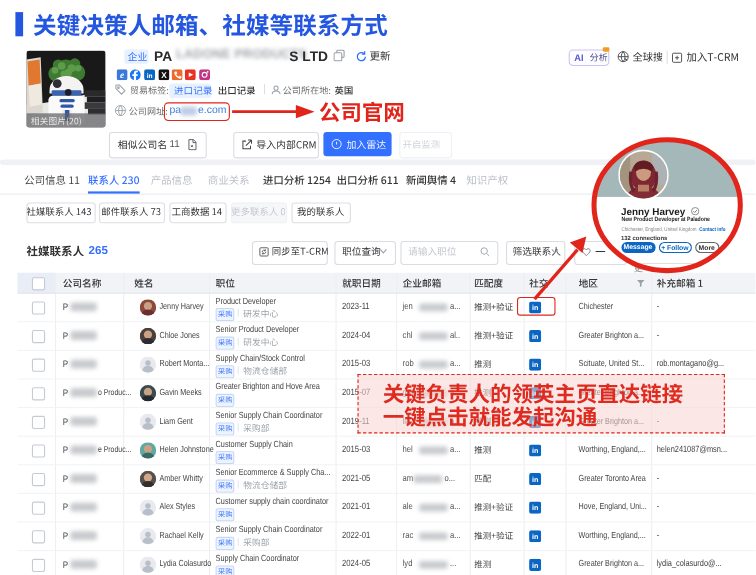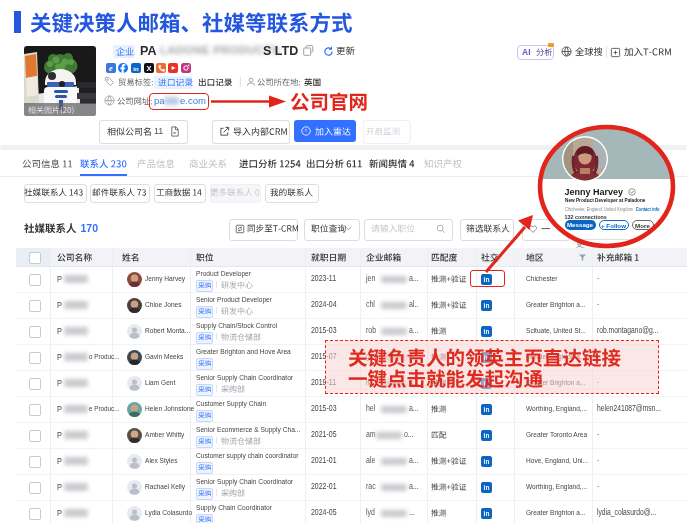--- a/index.html
+++ b/index.html
@@ -467,21 +467,21 @@
       <svg width="52.5" height="10.5" viewBox="0 0 52.5 10.5" fill="#333">
         <g transform="translate(0,9.24) scale(0.010500,-0.010500)">
           <path transform="translate(0,0)" d="M140 805C170 768 202 719 220 682H45V574H274C213 468 115 369 15 315C30 291 53 226 61 191C100 215 139 246 176 281V-89H293V303C321 268 349 232 366 206L440 305C421 325 348 395 307 431C354 496 394 567 423 641L360 686L339 682H248L325 727C307 764 269 817 234 855ZM630 844V550H433V434H630V60H389V-58H968V60H754V434H944V550H754V844Z"></path>
           <path transform="translate(1000,0)" d="M272 542C263 432 245 337 218 258L170 298C186 372 202 456 217 542ZM52 259C90 228 132 191 172 152C134 86 85 36 24 4C48 -18 76 -62 92 -90C158 -49 211 2 253 68C275 43 294 19 308 -2L389 83C369 111 340 144 307 177C353 295 377 447 385 644L317 653L298 651H233C242 716 250 781 255 841L150 846C146 785 139 719 129 651H46V542H113C95 436 73 335 52 259ZM470 850V747H400V646H470V356H617V294H388V193H560C508 123 433 59 355 22C381 1 417 -42 436 -70C502 -30 566 31 617 102V-90H734V100C783 34 842 -25 898 -64C917 -34 955 8 982 29C912 66 836 128 782 193H952V294H734V356H871V646H949V747H871V850H757V747H579V850ZM757 646V594H579V646ZM757 506V452H579V506Z"></path>
           <path transform="translate(2000,0)" d="M475 788C510 744 547 686 566 643H459V534H624V405V394H440V286H615C597 187 544 72 394 -16C425 -37 464 -75 483 -101C588 -33 652 47 690 128C739 32 808 -43 901 -88C918 -57 953 -12 980 11C860 59 779 162 738 286H964V394H746V403V534H935V643H820C849 689 880 746 909 801L788 832C769 775 733 696 702 643H589L670 687C652 729 611 790 571 834ZM28 152 52 41 293 83V-90H394V101L472 115L464 218L394 207V705H431V812H41V705H84V159ZM189 705H293V599H189ZM189 501H293V395H189ZM189 297H293V191L189 175Z"></path>
           <path transform="translate(3000,0)" d="M242 216C195 153 114 84 38 43C68 25 119 -14 143 -37C216 13 305 96 364 173ZM619 158C697 100 795 17 839 -37L946 34C895 90 794 169 717 221ZM642 441C660 423 680 402 699 381L398 361C527 427 656 506 775 599L688 677C644 639 595 602 546 568L347 558C406 600 464 648 515 698C645 711 768 729 872 754L786 853C617 812 338 787 92 778C104 751 118 703 121 673C194 675 271 679 348 684C296 636 244 598 223 585C193 564 170 550 147 547C159 517 175 466 180 444C203 453 236 458 393 469C328 430 273 401 243 388C180 356 141 339 102 333C114 303 131 248 136 227C169 240 214 247 444 266V44C444 33 439 30 422 29C405 29 344 29 292 31C310 0 330 -51 336 -86C410 -86 466 -85 510 -67C554 -48 566 -17 566 41V275L773 292C798 259 820 228 835 202L929 260C889 324 807 418 732 488Z"></path>
           <path transform="translate(4000,0)" d="M421 848C417 678 436 228 28 10C68 -17 107 -56 128 -88C337 35 443 217 498 394C555 221 667 24 890 -82C907 -48 941 -7 978 22C629 178 566 553 552 689C556 751 558 805 559 848Z"></path>
         </g>
       </svg>
     </div>
-<div style="position:absolute;left:80.5px;top:221.7px;font:bold 10.5px 'Liberation Sans',sans-serif;color:#3370ff;white-space:nowrap;">170</div>
+<div style="position:absolute;left:80.5px;top:221.7px;font:bold 10.5px 'Liberation Sans',sans-serif;color:#3370ff;white-space:nowrap;">265</div>
 <div style="position:absolute;left:229.0px;top:219.0px;width:67.0px;height:19.5px;background:#fff;border:1px solid #d9dce3;border-radius:3px"></div>
 <svg style="position:absolute;left:234.5px;top:223.5px" width="10" height="10" viewBox="0 0 24 24" fill="none" stroke="#555" stroke-width="2">
       <rect x="3" y="3" width="18" height="18" rx="2"></rect>
       <path d="M8 12 a4 4 0 0 1 7-2.5 M16 12 a4 4 0 0 1-7 2.5"></path>
       <path d="M15 6.5 v3 h-3 M9 17.5 v-3 h3"></path>
     </svg>
 <div style="position:absolute;left:246.5px;top:224.2px;width:51.9px;height:8.6px">
       <svg width="51.9" height="8.6" viewBox="0 0 51.9 8.6" fill="#333">
         <g transform="translate(0,7.57) scale(0.008600,-0.008600)">
           <path transform="translate(0,0)" d="M248 612V547H756V612ZM368 378H632V188H368ZM299 442V51H368V124H702V442ZM88 788V-82H161V717H840V16C840 -2 834 -8 816 -9C799 -9 741 -10 678 -8C690 -27 701 -61 705 -81C791 -81 842 -79 872 -67C903 -55 914 -31 914 15V788Z"></path>

